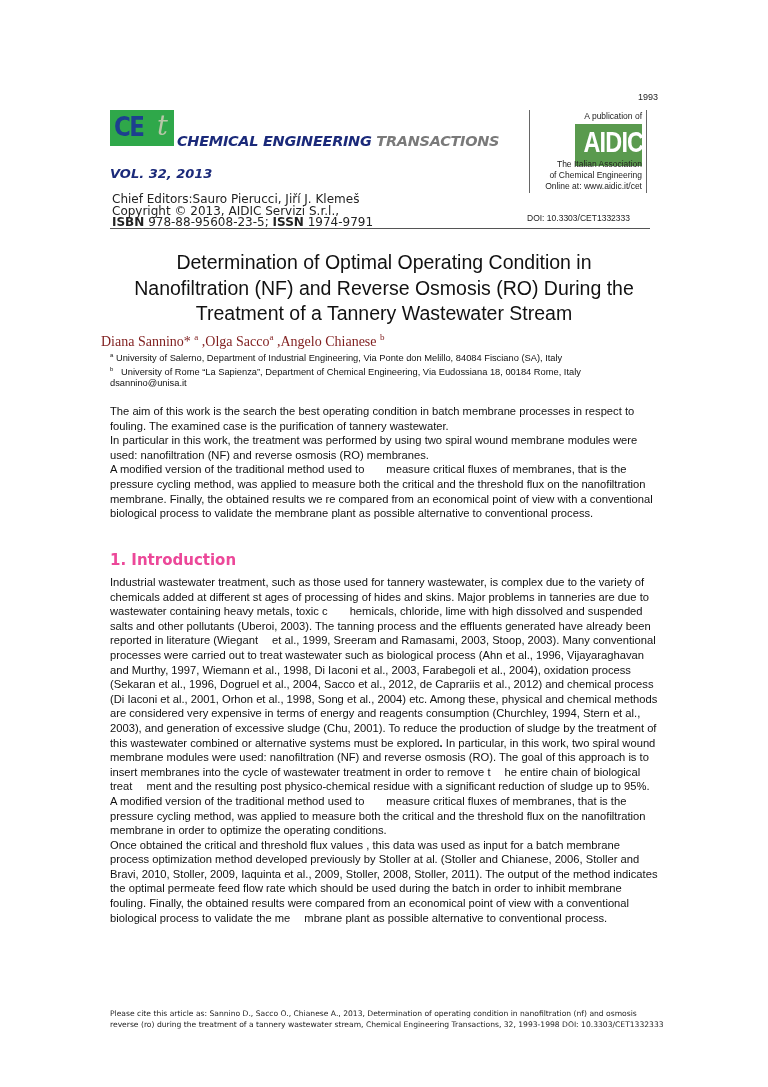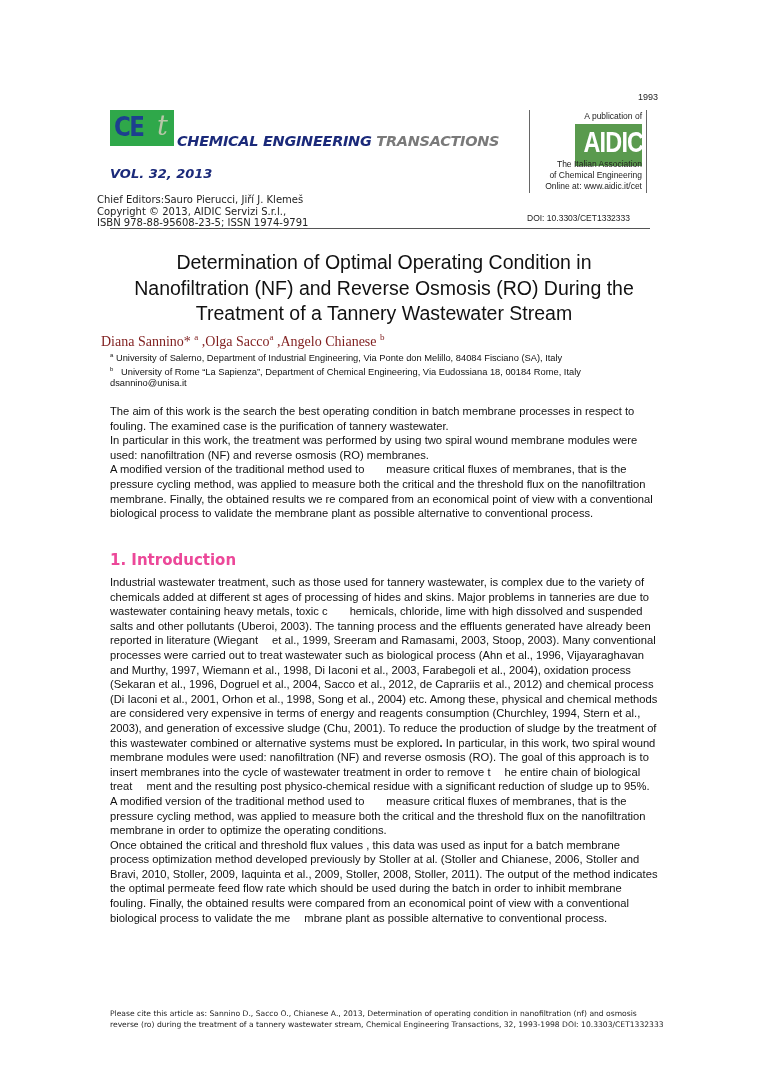--- a/index.html
+++ b/index.html
@@ -13,22 +13,22 @@
     #cet-logo { left: 110px; top: 110px; width: 64px; height: 36px; background: #2fa84a; }
     #cet-logo .ce { position: absolute; left: 4px; top: 1px; font-family: "DejaVu Sans", sans-serif; font-weight: bold; font-size: 27px; color: #1d3f8f; letter-spacing: -2px; transform: scaleX(0.85); transform-origin: left; }
     #cet-logo .t { position: absolute; left: 47px; top: 0px; font-family: "DejaVu Serif", serif; font-style: italic; font-size: 27px; color: #b8c7a8; }
 
     #journal-title { left: 177px; top: 133px; font-family: "DejaVu Sans", sans-serif; font-weight: bold; font-style: italic; font-size: 14.5px; letter-spacing: -0.3px; text-align: center; }
     #journal-title .j1 { color: #1b2a7a; }
     #journal-title .j2 { color: #7a7a7a; }
 
     #volume { left: 110px; top: 166px; font-family: "DejaVu Sans", sans-serif; font-weight: bold; font-style: italic; font-size: 13px; color: #1b2a7a; }
 
-    #meta { left: 97px; top: 194px; font-family: "DejaVu Sans", sans-serif; font-size: 10px; line-height: 11.5px; color: #222; }
-    #meta b { font-weight: normal; }
+    #meta { left: 112px; top: 194px; font-family: "DejaVu Sans", sans-serif; font-size: 12px; line-height: 11.5px; color: #222; }
+    #meta b { font-weight: bold; }
 
     
     #aidic-box { left: 529px; top: 110px; width: 116px; height: 83px; border-left: 1px solid #666; border-right: 1px solid #666; }
     #aidic-pub { right: 4px; top: 1px; font-size: 8.5px; color: #222; text-align: right; }
     #aidic-logo { right: 4px; top: 14px; width: 67px; height: 42px; background: #5a9a4e; color: #fff; font-family: "Liberation Sans", sans-serif; font-weight: bold; font-size: 30px; text-align: center; line-height: 35px; letter-spacing: -1px; transform-origin: center; }
     #aidic-logo span { display: inline-block; transform: scaleX(0.78); }
     #aidic-desc { right: 4px; top: 49px; font-size: 8.5px; line-height: 11px; text-align: right; color: #222; width: 120px; }
 
     #doi { left: 527px; top: 213px; font-size: 8.5px; color: #222; }
 

